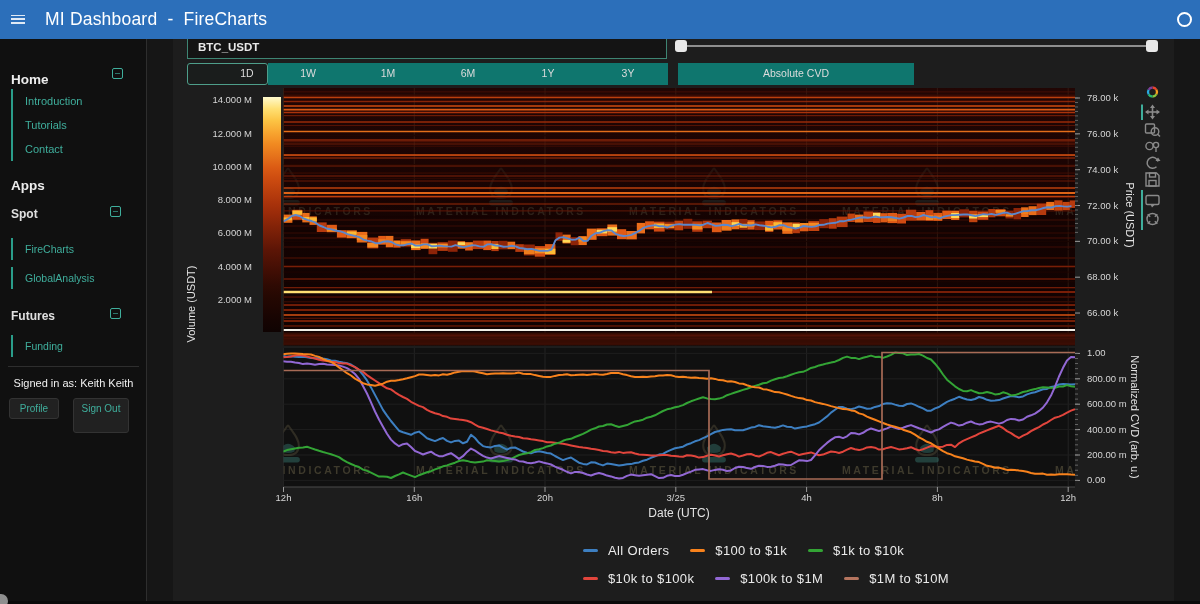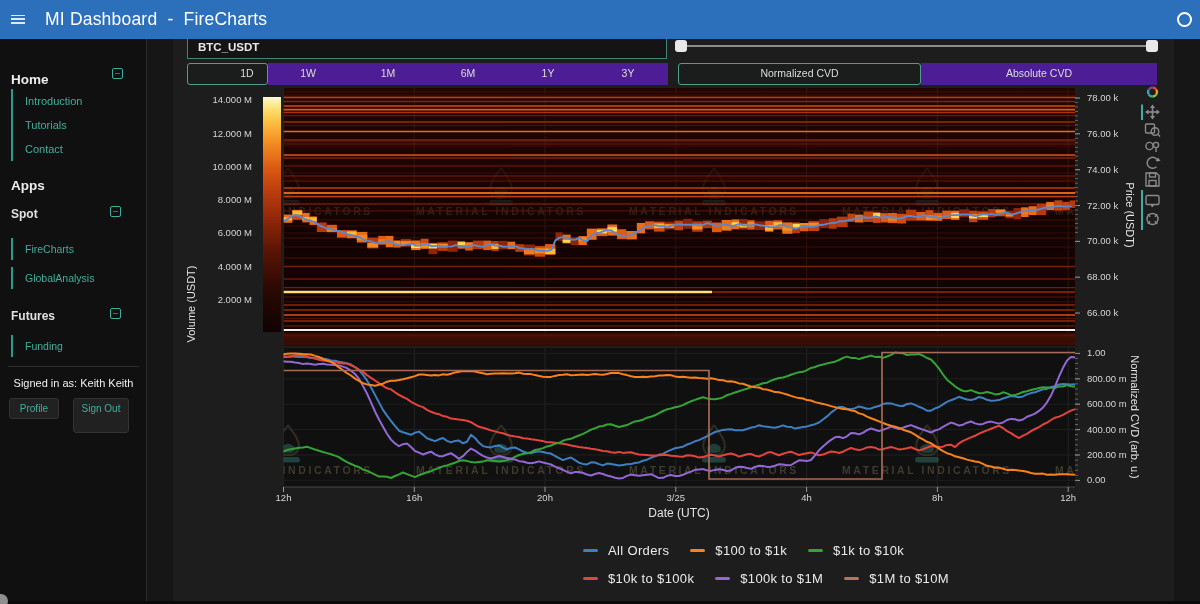--- a/index.html
+++ b/index.html
@@ -9,21 +9,21 @@
 .title { left:45px; top:0; height:39px; line-height:39px; color:#fff; font-size:17.5px; font-weight:500; letter-spacing:0.2px; }
 .ring { left:1177px; top:12px; width:15px; height:15px; border:2.4px solid #fff; border-radius:50%; }
 .sidebar { left:0; top:39px; width:147px; height:565px; background:#101010; border-right:1px solid #2e2e2e; }
 .content { left:173px; top:39px; width:1001px; height:565px; background:#1d1d1d; }
 .h1 { color:#ececec; font-size:13.5px; font-weight:600; }
 .h2 { color:#e0e0e0; font-size:12px; font-weight:600; }
 .navitem { color:#3fae9c; font-size:11px; border-left:2px solid #2a9d8a; padding-left:12px; }
 .cbox { width:11px; height:11px; border:1px solid #3fae9c; border-radius:2px; color:#3fae9c; font-size:9px; line-height:9px; text-align:center; }
 .sbtn { background:#212121; border:1px solid #333; border-radius:3px; color:#3fae9c; font-size:10px; text-align:center; }
 .input { left:187px; top:39px; width:480px; height:19.5px; background:#141414; border:1px solid #3e8573; border-top:none; color:#e8e8e8; font-size:11.5px; font-weight:bold; line-height:17px; padding-left:10px; }
-.btn { height:21.5px; line-height:21.5px; text-align:center; font-size:10.5px; color:#dcdcdc; background:#4c1d95; }
+.btn { height:21.5px; line-height:21.5px; text-align:center; font-size:10.5px; color:#dcdcdc; background:#0f766e; }
 .btn.active { background:#1a1d1c; border:1px solid #4e9e8a; border-radius:3px; line-height:19.5px; }
 .track { left:684px; top:44.5px; width:464px; height:2.5px; background:#8e8e8e; border-radius:2px; }
 .handle { top:39.5px; width:12px; height:12.5px; background:#e9e9e9; border-radius:3px; }
 .leg { display:flex; align-items:center; color:#eaeaea; font-size:13px; }
 .leg .d { width:15px; height:3px; border-radius:1.5px; margin-right:10px; }
 .leg .t { margin-right:21px; letter-spacing:0.35px; }
 </style></head><body>
 <div class="abs sidebar"></div>
 <div class="abs content"></div>
 <div class="abs header"></div>
@@ -61,21 +61,20 @@
 <div class="abs handle" style="left:1146px;"></div>
 <div class="abs" style="left:187px; top:63px; width:481px; height:21.5px; display:flex;">
   <div class="btn active" style="width:81px;padding-left:39px;">1D</div>
   <div class="btn" style="width:80px;">1W</div>
   <div class="btn" style="width:80px;">1M</div>
   <div class="btn" style="width:80px;">6M</div>
   <div class="btn" style="width:80px;">1Y</div>
   <div class="btn" style="width:80px;">3Y</div>
 </div>
 <div class="abs" style="left:678px; top:63px; width:479px; height:21.5px; display:flex;">
-  <div class="btn active" style="width:243px;">Normalized CVD</div>
   <div class="btn" style="width:236px;">Absolute CVD</div>
 </div>
 
 <div class="abs" style="left:173px; top:84px; width:1001px; height:520px;">
 <svg width="1001" height="520" viewBox="0 0 1001 520" font-family="Liberation Sans, sans-serif">
 <defs>
         <linearGradient id="mbg" x1="0" y1="0" x2="0" y2="1">
           <stop offset="0%" stop-color="#210604"></stop>
           <stop offset="30%" stop-color="#1b0403"></stop>
           <stop offset="55%" stop-color="#140302"></stop>

